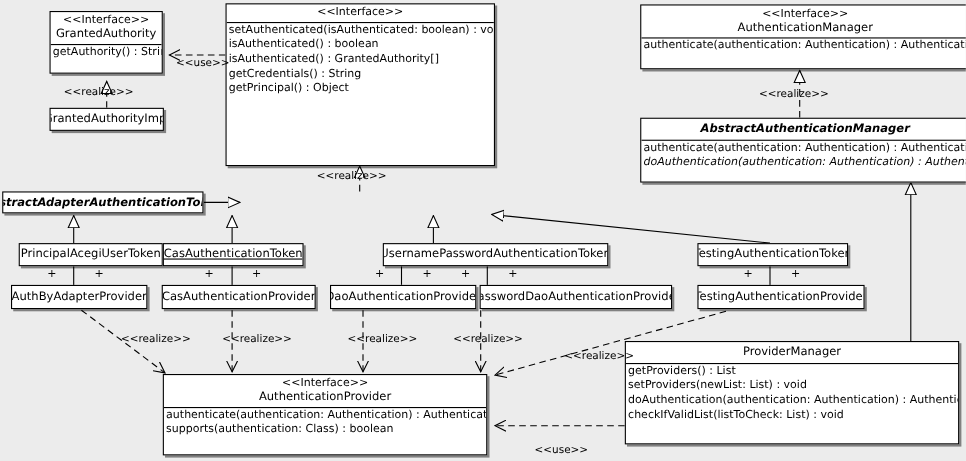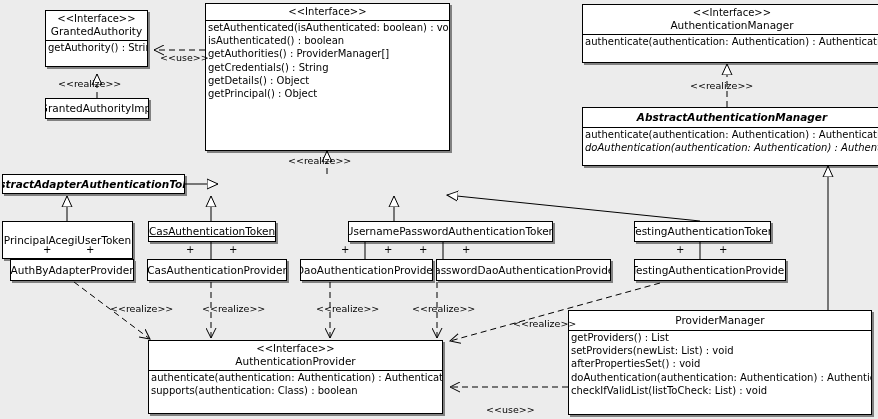--- a/index.html
+++ b/index.html
@@ -138,23 +138,22 @@
   </div>
 
   <div class="cls" style="left:205px;top:3px;width:245px;height:148px;">
     <div class="hdr">
       <div class="stereo">&lt;&lt;Interface&gt;&gt;</div>
     </div>
     <div class="sep"></div>
     <div class="ops">
       <div class="op">setAuthenticated(isAuthenticated: boolean) : void</div>
       <div class="op">isAuthenticated() : boolean</div>
-      <div class="op">getAuthorities() : ProviderManager[]</div>
+      <div class="op">isAuthenticated() : GrantedAuthority[]</div>
       <div class="op">getCredentials() : String</div>
-      <div class="op">getDetails() : Object</div>
       <div class="op">getPrincipal() : Object</div>
     </div>
   </div>
 
   <div class="cls" style="left:582px;top:4px;width:300px;height:59px;">
     <div class="hdr">
       <div class="stereo">&lt;&lt;Interface&gt;&gt;</div>
       <div class="cname plain">AuthenticationManager</div>
     </div>
     <div class="sep"></div>
@@ -174,21 +173,21 @@
     </div>
   </div>
 
   <div class="cls" style="left:2px;top:174px;width:183px;height:20px;">
     <div class="onlyname">
       <div class="cname abs">AbstractAdapterAuthenticationToken</div>
     </div>
   </div>
 
 
-  <div class="cls" style="left:2px;top:221px;width:131px;height:38px;">
+  <div class="cls" style="left:17px;top:221px;width:131px;height:21px;">
     <div class="onlyname">
       <div class="cname plain">PrincipalAcegiUserToken</div>
     </div>
   </div>
 
   <div class="cls" style="left:148px;top:221px;width:128px;height:21px;text-decoration:underline;">
     <div class="onlyname">
       <div class="cname plain">CasAuthenticationToken</div>
     </div>
   </div>
@@ -240,27 +239,26 @@
       <div class="stereo">&lt;&lt;Interface&gt;&gt;</div>
       <div class="cname plain">AuthenticationProvider</div>
     </div>
     <div class="sep"></div>
     <div class="ops">
       <div class="op">authenticate(authentication: Authentication) : Authentication</div>
       <div class="op">supports(authentication: Class) : boolean</div>
     </div>
   </div>
 
-  <div class="cls" style="left:568px;top:310px;width:304px;height:105px;">
+  <div class="cls" style="left:568px;top:310px;width:304px;height:94px;">
     <div class="hdr" style="padding-top:3px;padding-bottom:3px;">
       <div class="cname plain">ProviderManager</div>
     </div>
     <div class="sep"></div>
     <div class="ops">
       <div class="op">getProviders() : List</div>
       <div class="op">setProviders(newList: List) : void</div>
-      <div class="op">afterPropertiesSet() : void</div>
       <div class="op">doAuthentication(authentication: Authentication) : Authentication</div>
       <div class="op">checkIfValidList(listToCheck: List) : void</div>
     </div>
   </div>
 
 </div>
 
 </body></html>

